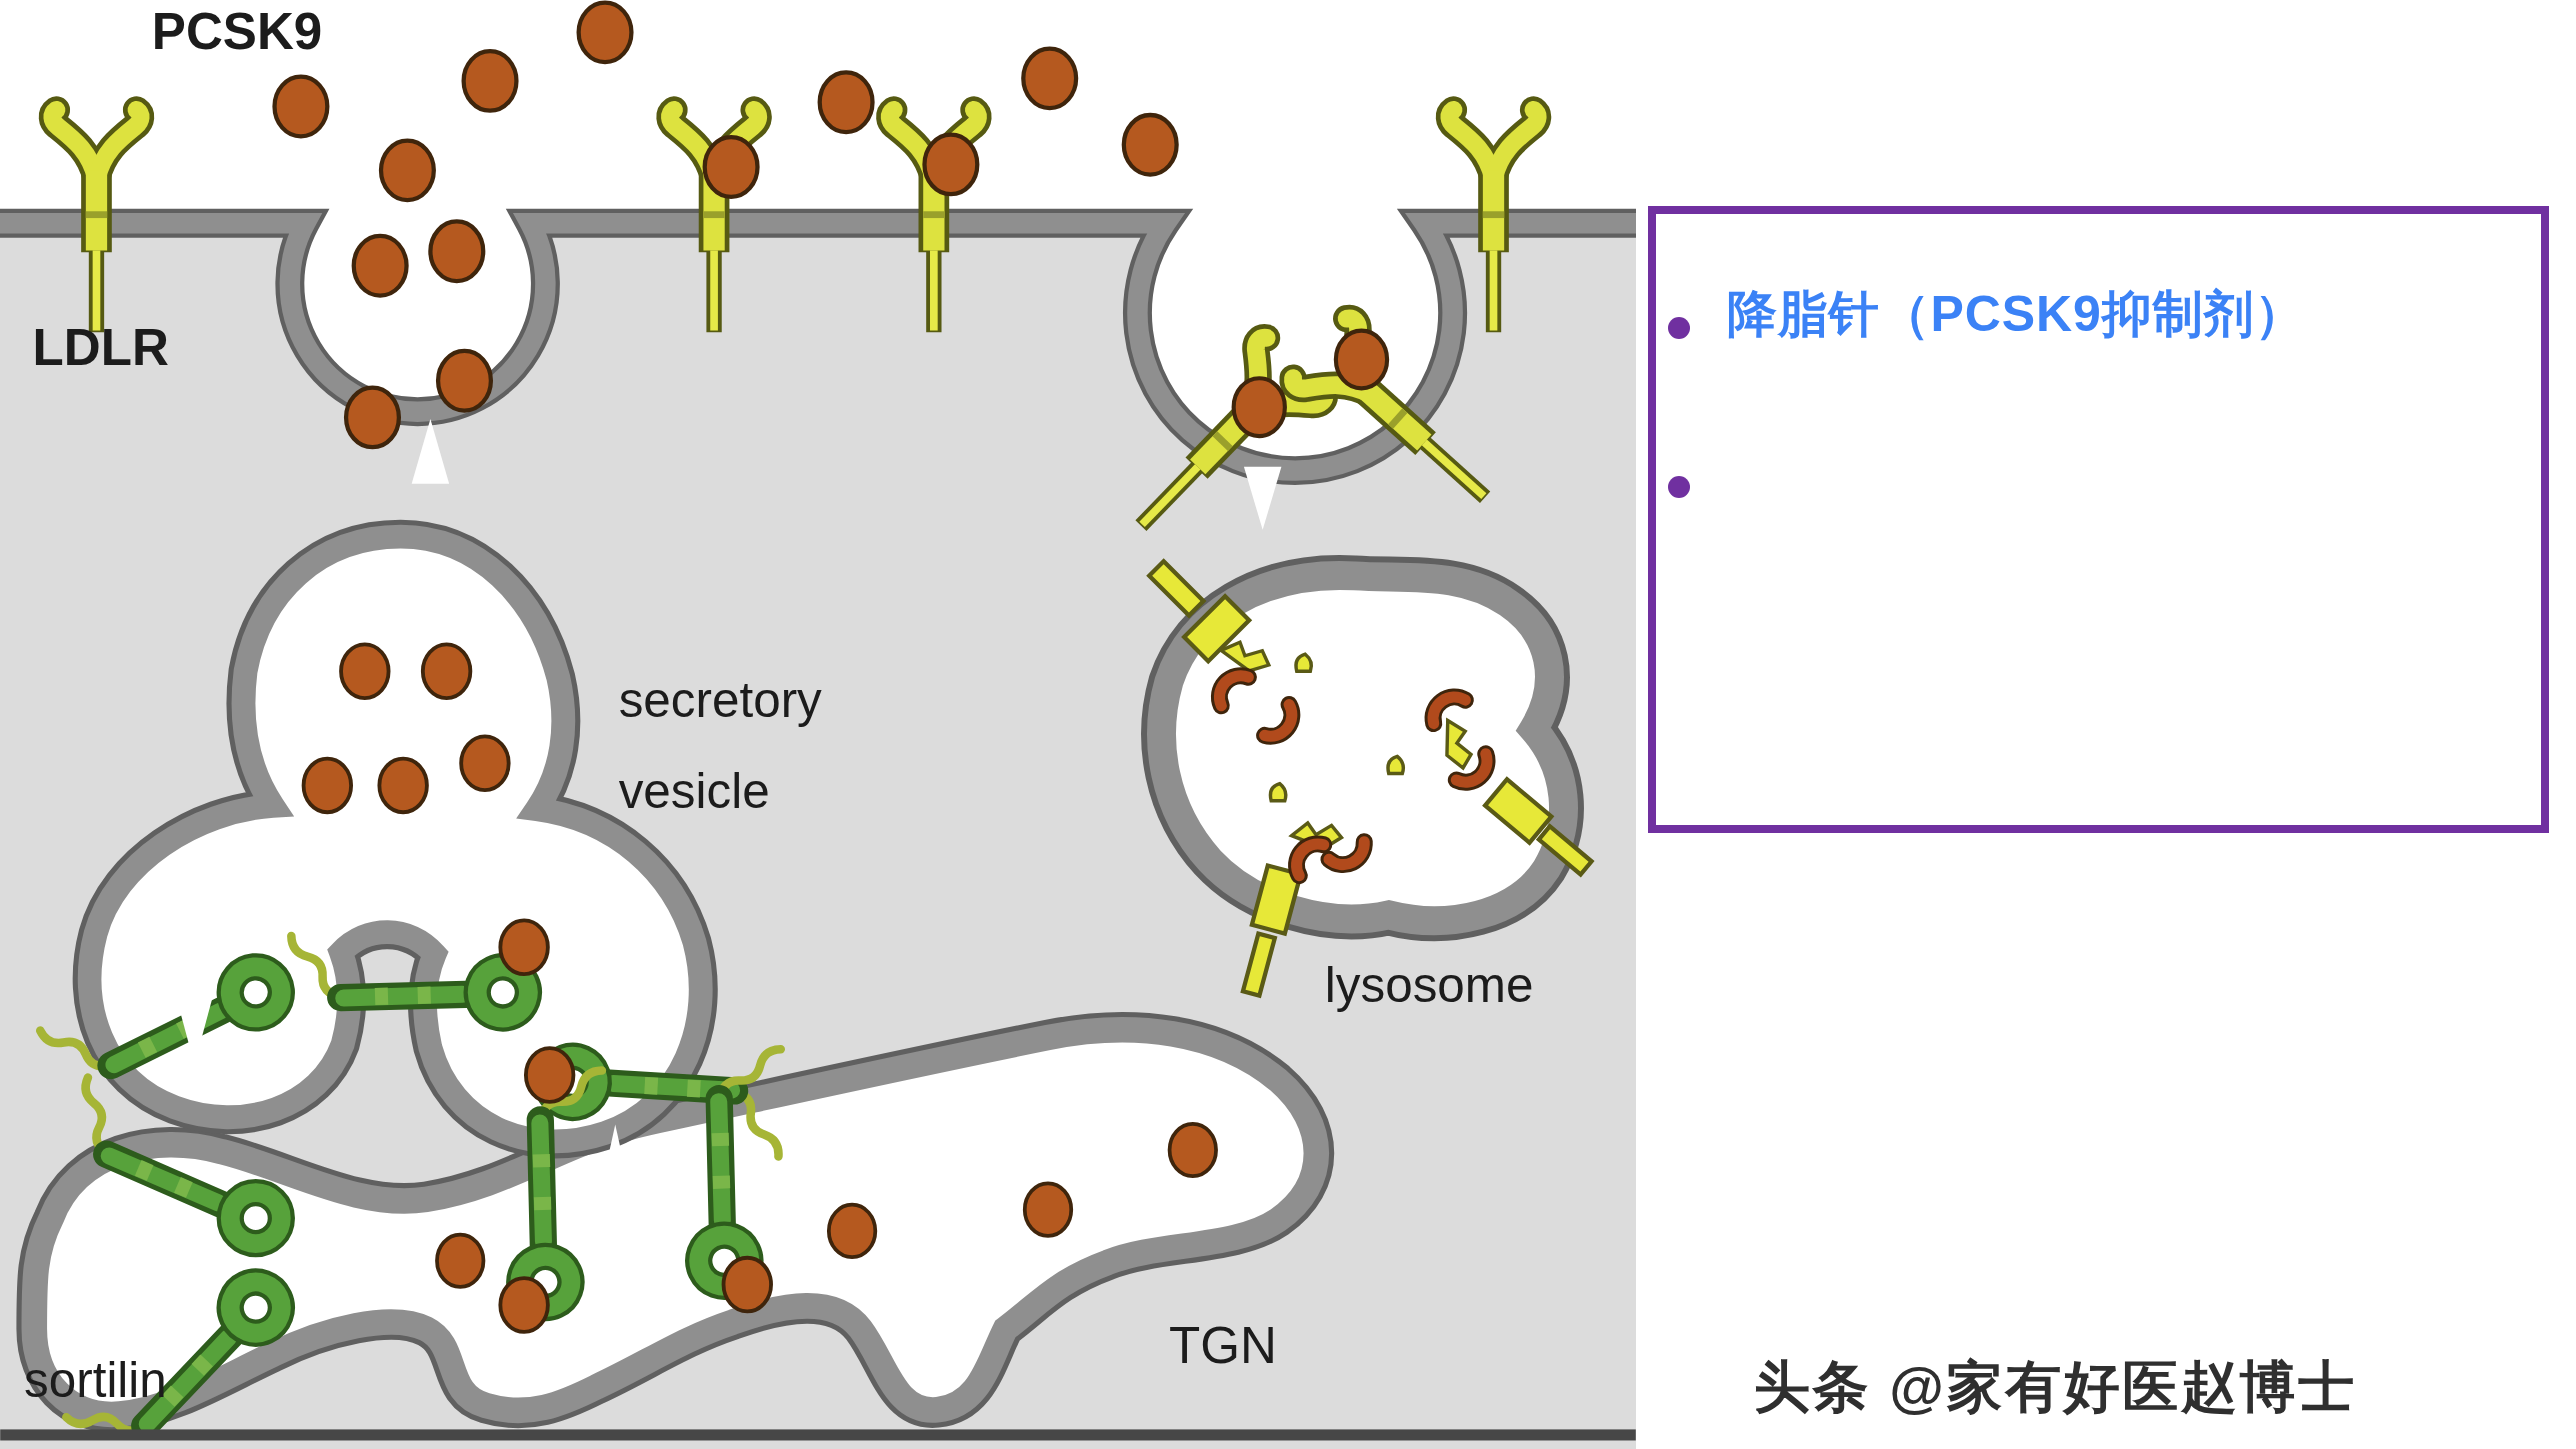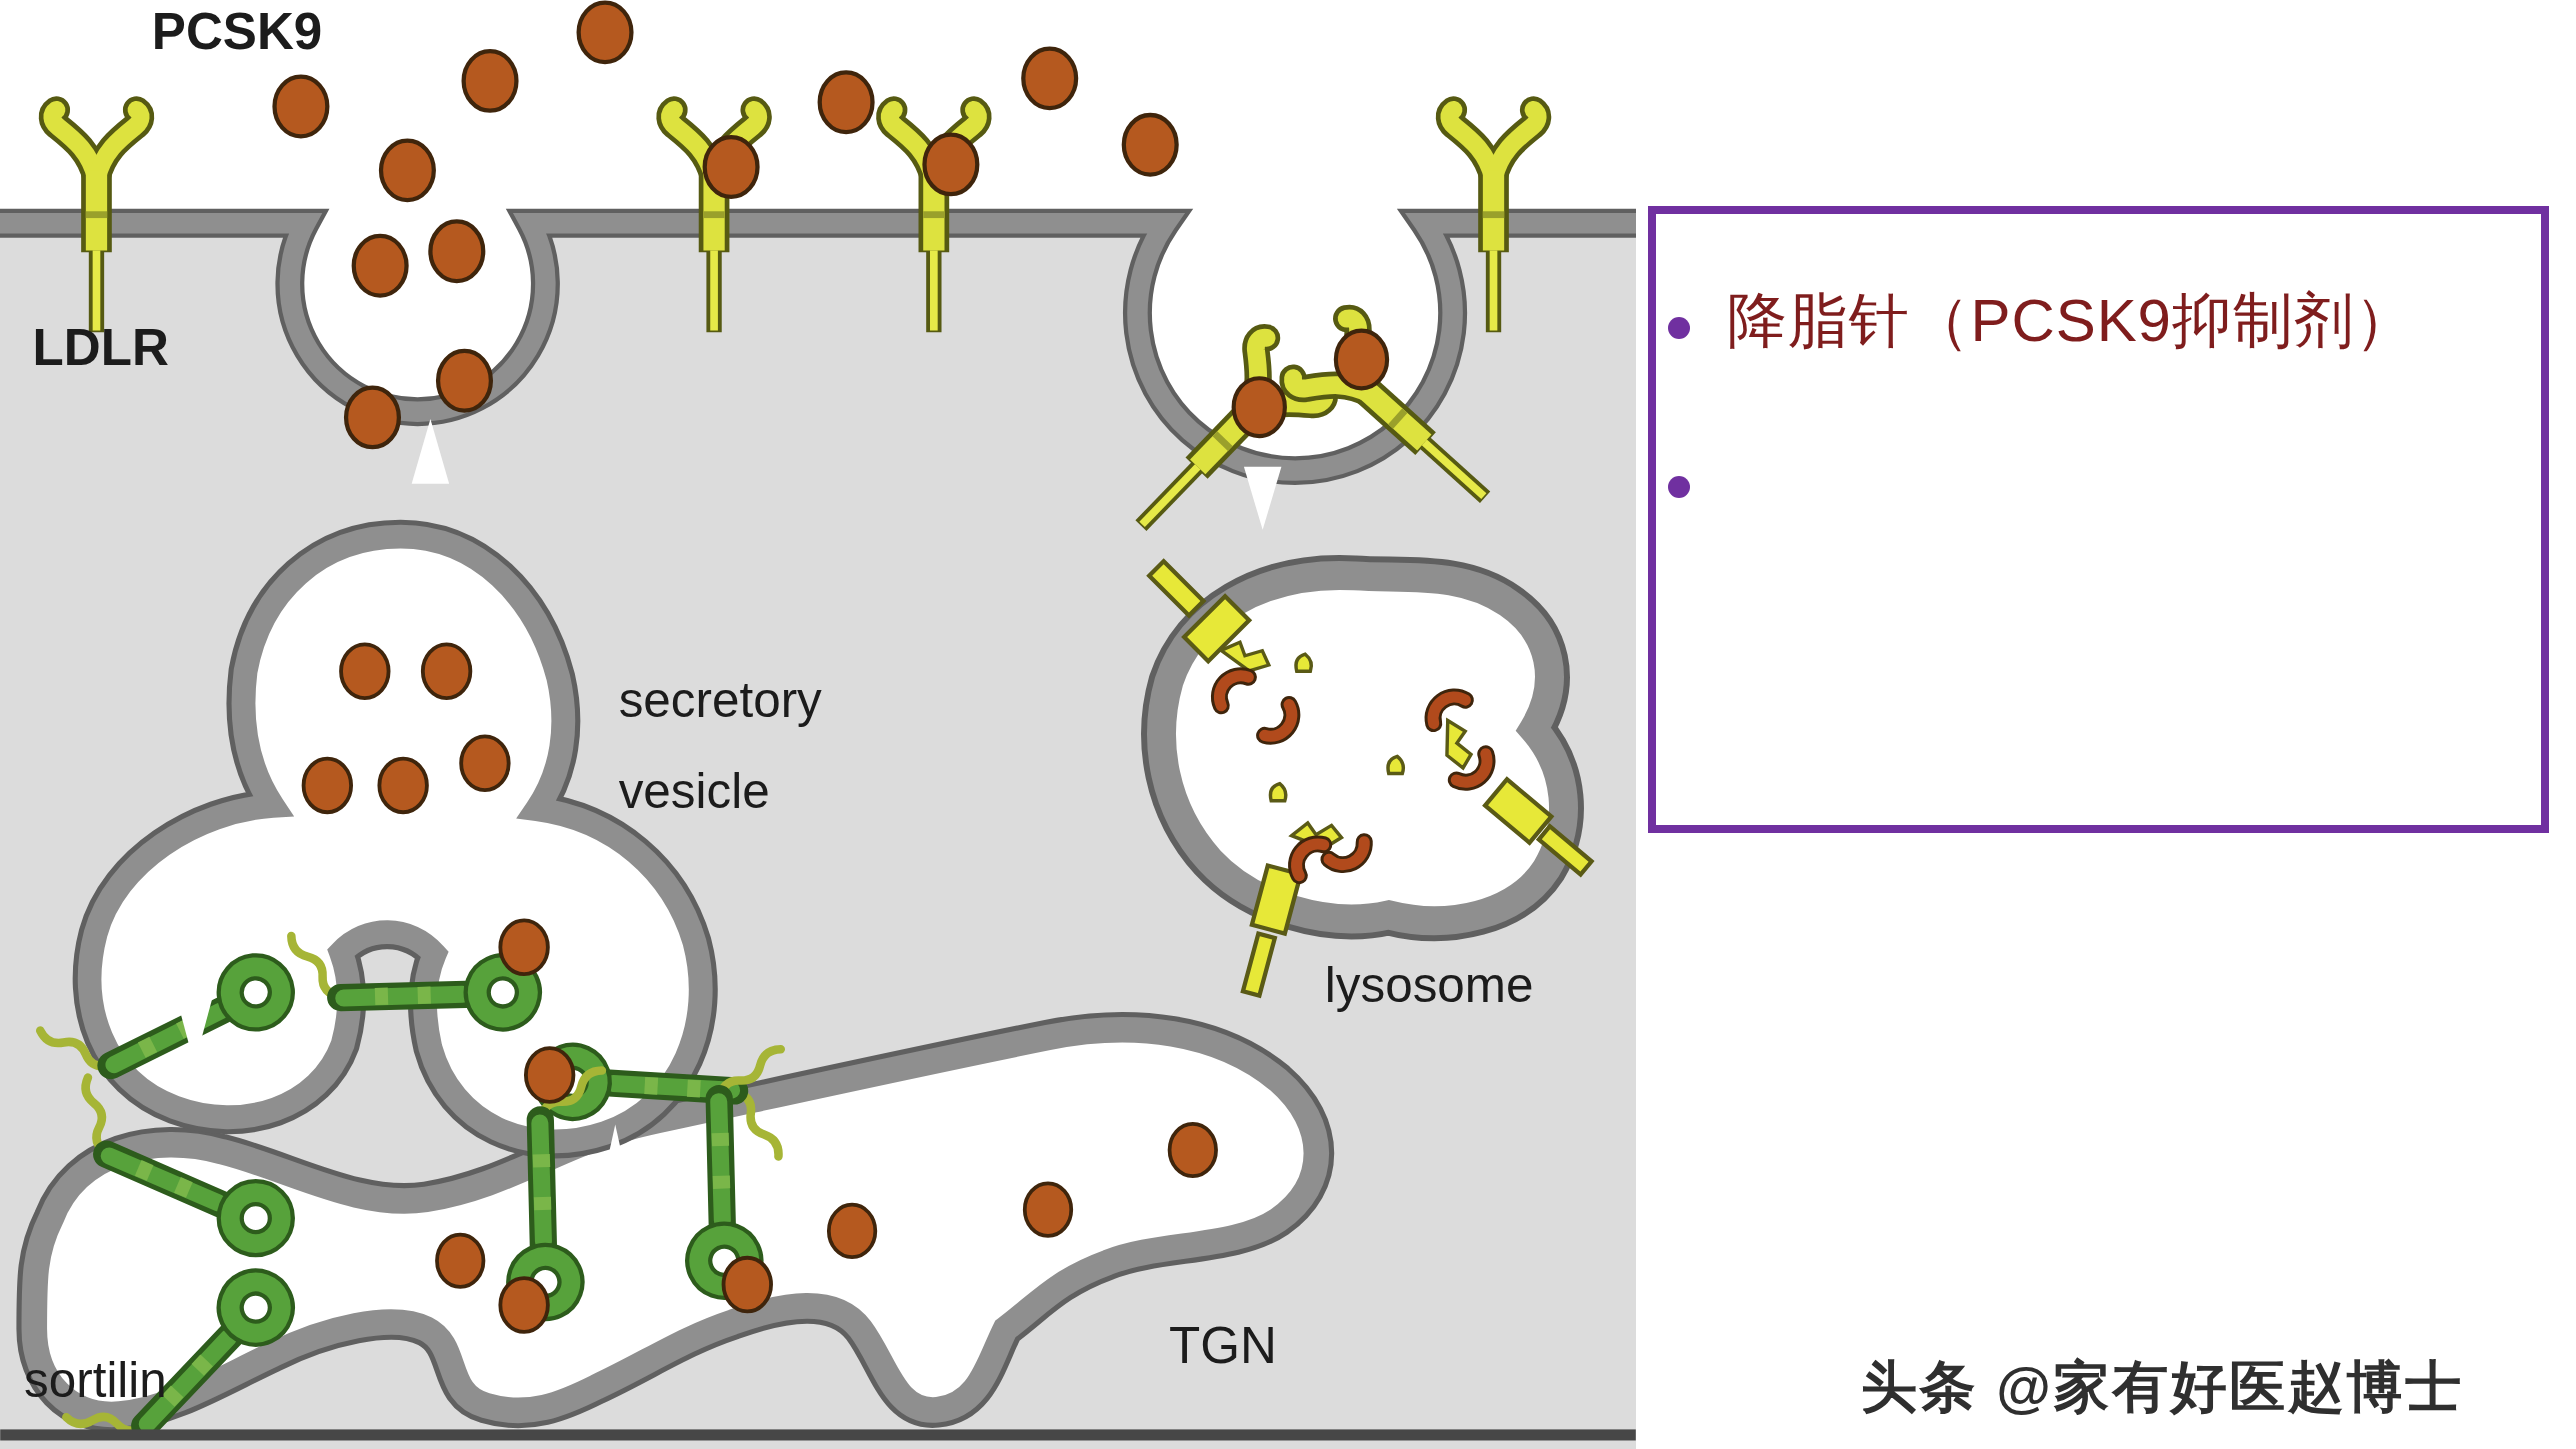--- a/index.html
+++ b/index.html
@@ -9,26 +9,26 @@
 
   
   #note-box{position:absolute;left:1648px;top:206px;width:901px;height:627px;
             border:8.5px solid #7030a0;box-sizing:border-box;background:#ffffff;}
   .note-item{position:absolute;display:flex;align-items:flex-start;}
   #note-item-1{left:1668px;top:281px;gap:37px;width:869px;}
   #note-item-2{left:1668px;top:450px;gap:37px;width:869px;}
   .dot{width:22px;height:22px;border-radius:50%;background:#7030a0;flex:none;}
   #note-item-1 .dot{margin-top:36px;}
   #note-item-2 .dot{margin-top:25.6px;}
-  .b1{font-size:60px;font-weight:normal;color:#7f1d1d;letter-spacing:0.9px;white-space:nowrap;}
+  .b1{font-size:50px;font-weight:bold;color:#3b82f6;letter-spacing:0.9px;white-space:nowrap;}
   .b2{font-size:57px;color:#7030a0;letter-spacing:0.9px;line-height:1.08;}
   .redline{display:inline-block;border-bottom:12px solid #e81212;padding-bottom:10.2px;margin-bottom:6.8px;}
 
   
-  #watermark{position:absolute;left:1861px;top:1350px;font-size:56px;font-weight:bold;
+  #watermark{position:absolute;left:1754px;top:1350px;font-size:56px;font-weight:bold;
              color:#2f2f2f;letter-spacing:2.6px;white-space:nowrap;
              text-shadow:-4.3px 4.3px 0 rgba(255,255,255,.95), 2.6px -2.6px 0 rgba(255,255,255,.55);}
 </style>
 </head>
 <body>
 
 <div id="stage">
 
   <svg width="1636" height="1449" viewBox="0 0 1920 1701" style="position:absolute;left:0;top:0;">
     <defs>

